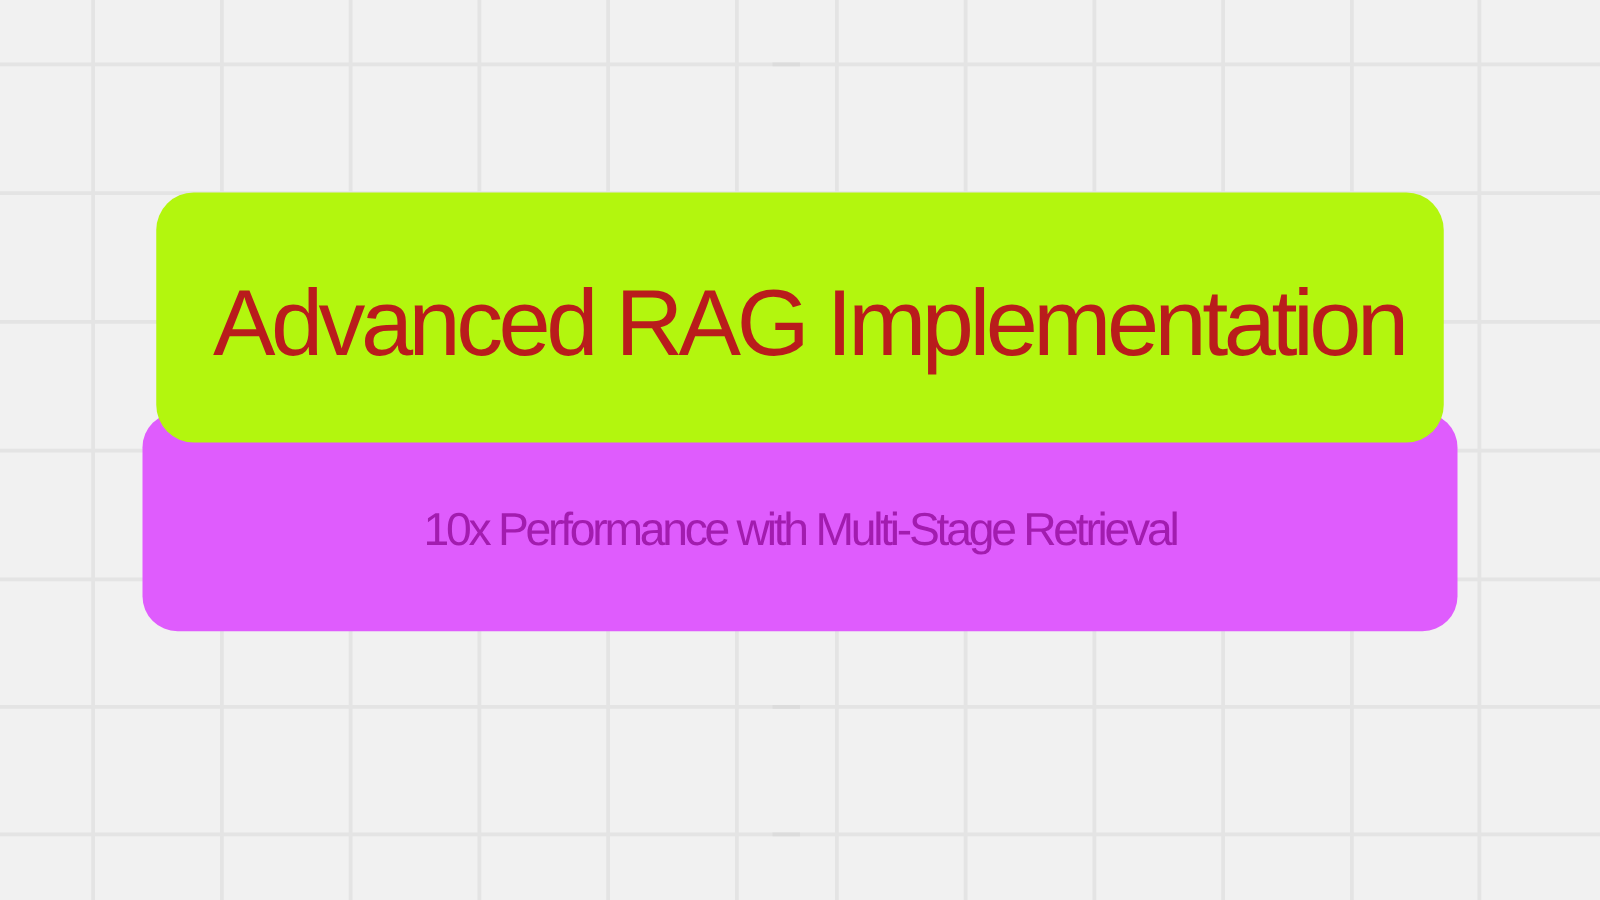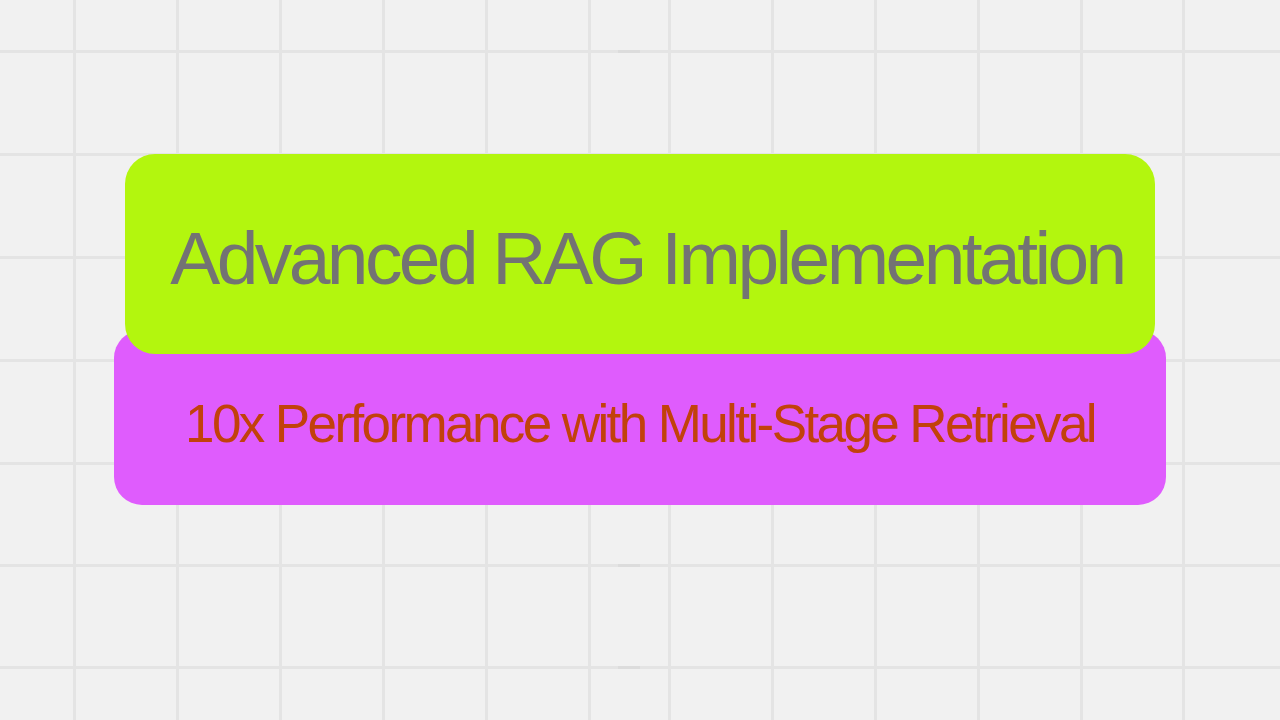--- a/index.html
+++ b/index.html
@@ -47,22 +47,22 @@
       border-radius: 28px;
       background: #df5cfd;
       z-index: 1;
     }
     .subtitle-text {
       position: absolute;
       left: 0;
       right: 0;
       top: 392px;
       text-align: center;
-      color: #c2410c;
-      font-size: 53px;
+      color: #a21caf;
+      font-size: 37px;
       letter-spacing: -2.6px;
       line-height: 64px;
       white-space: nowrap;
       z-index: 3;
     }
     .title-box {
       position: absolute;
       left: 125px;
       top: 154px;
       width: 1030px;
@@ -70,21 +70,21 @@
       border-radius: 30px;
       background: #b3f60e;
       z-index: 2;
     }
     .title-text {
       position: absolute;
       left: 0;
       right: 0;
       top: 213px;
       text-align: center;
-      color: #737373;
+      color: #b91c1c;
       font-size: 75px;
       letter-spacing: -3.6px;
       line-height: 90px;
       white-space: nowrap;
       z-index: 3;
       padding-left: 14px;
     }
   </style>
 </head>
 <body>

